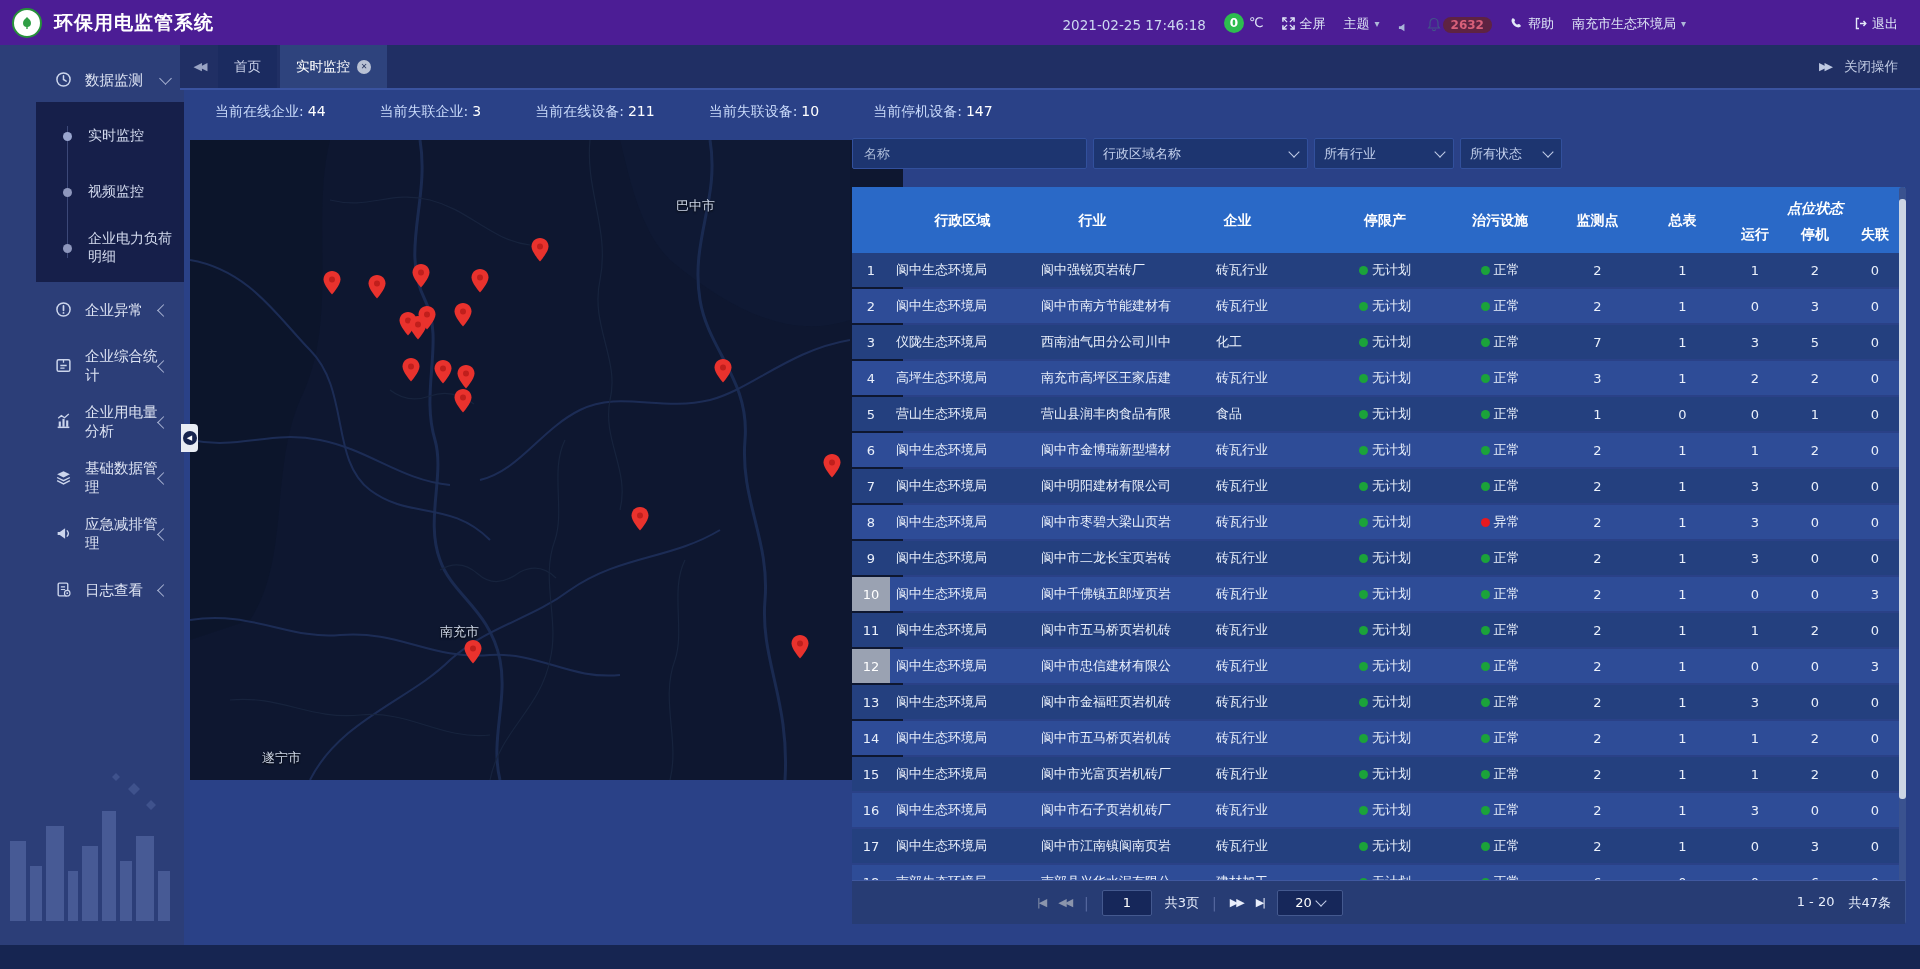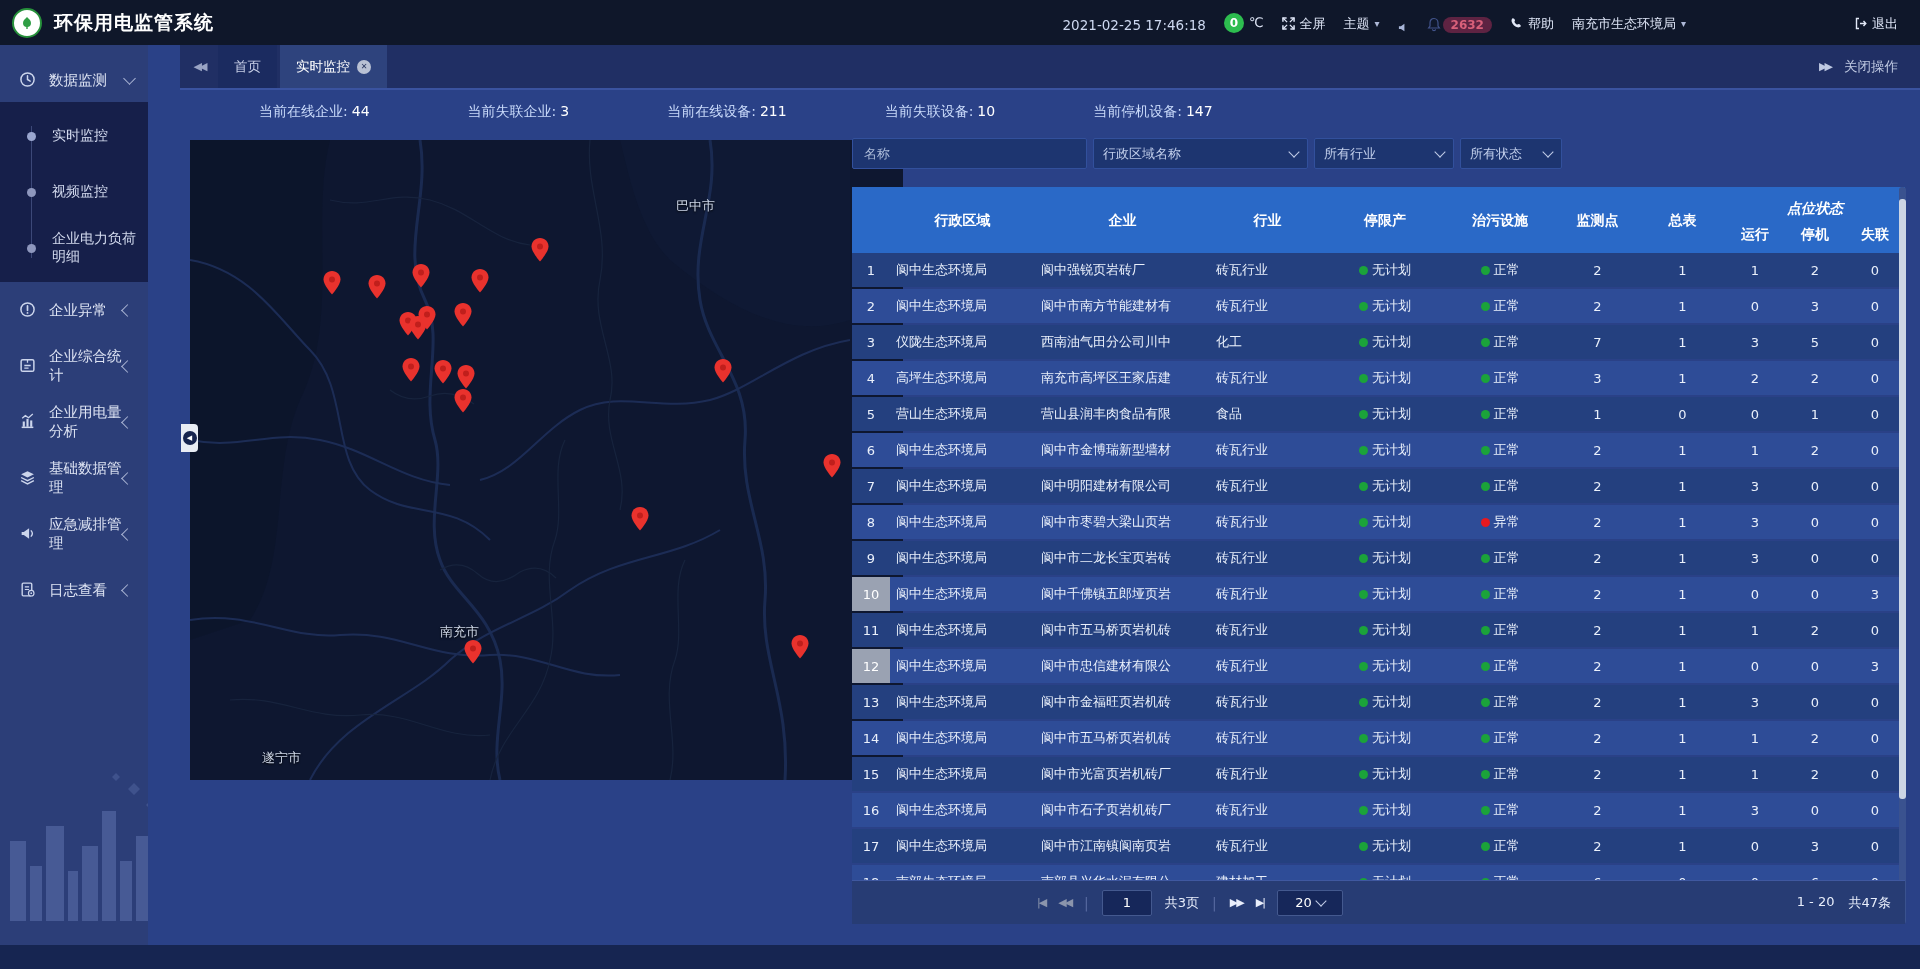--- a/index.html
+++ b/index.html
@@ -1,37 +1,37 @@
 <!DOCTYPE html>
 <html><head>
 <meta charset="utf-8">
 <style>
   html,body{margin:0;padding:0;background:#0d1630;}
   .page{position:relative;width:1920px;height:969px;overflow:hidden;background:#2a4187;
         font-family:"DejaVu Sans","Liberation Sans",sans-serif;color:#e8eefb;}
   
-  .topbar{position:absolute;left:0;top:0;width:1920px;height:45px;background:#0f172a;
+  .topbar{position:absolute;left:0;top:0;width:1920px;height:45px;background:#4c1d95;
           display:flex;align-items:center;padding:0 22px 0 12px;box-sizing:border-box;z-index:40;}
   .logo{width:30px;height:30px;border-radius:50%;background:#fff;border:2px solid #27913b;
         display:flex;align-items:center;justify-content:center;box-sizing:border-box;}
   .logo svg{display:block;}
   .app-title{font-size:19px;font-weight:bold;color:#fff;margin-left:12px;letter-spacing:1px;}
   .top-right{margin-left:auto;display:flex;align-items:flex-end;gap:18px;font-size:13px;color:#dfe6f7;}
   .datetime{color:#cdd8f0;font-size:13.5px;}
   .temp{display:flex;align-items:center;gap:5px;}
   .temp-badge{width:20px;height:20px;border-radius:50%;background:#2dbd4f;color:#fff;font-size:12px;
               font-weight:bold;display:flex;align-items:center;justify-content:center;}
   .tb-item{display:flex;align-items:center;gap:5px;cursor:pointer;white-space:nowrap;}
   .caret{font-size:10px;color:#aeb9d8;}
   .notice{display:flex;align-items:center;gap:2px;}
   .notice-badge{background:#5e2342;color:#d8607a;font-size:12px;font-weight:bold;border-radius:9px;
                 padding:1px 8px;}
   .logout{margin-left:150px;}
   
-  .sidebar{position:absolute;left:0;top:45px;width:148px;height:900px;background:#2c3e78;z-index:20;overflow:hidden;}
+  .sidebar{position:absolute;left:0;top:45px;width:148px;height:900px;background:#2c3e78;z-index:20;overflow:hidden;padding-left:36px;}
   .side-sec{height:44px;display:flex;align-items:center;padding:0 14px 0 19px;cursor:pointer;
             color:#dde3f3;font-size:14.5px;position:relative;}
   .side-sec.plain{height:56px;}
   .side-ic{width:18px;height:18px;color:#ccd5ec;flex:0 0 18px;}
   .side-ic svg{width:17px;height:17px;display:block;}
   .side-lb{margin-left:12px;flex:1;}
   .chev{width:8px;height:8px;border-right:1.6px solid #aab4d4;border-bottom:1.6px solid #aab4d4;flex:0 0 8px;}
   .chev.down{transform:rotate(45deg);margin-top:-4px;}
   .chev.left{transform:rotate(135deg);margin-right:2px;}
   .side-sub{background:#161f4a;padding:6px 0;position:relative;}
@@ -55,21 +55,21 @@
   .tab{display:flex;align-items:center;gap:7px;padding:0 16px;font-size:13.5px;color:#c6cee6;
        background:#1b2b60;margin-right:3px;cursor:pointer;}
   .tab.active{background:#2e437d;color:#fff;}
   .tab-close{width:14px;height:14px;border-radius:50%;background:#b9c1d4;color:#27355f;font-size:8px;
              display:flex;align-items:center;justify-content:center;cursor:pointer;}
   .tab-ops{margin-left:auto;display:flex;align-items:center;gap:14px;padding-right:22px;color:#bfc9e2;font-size:13.5px;}
   .tab-ops .arrows{letter-spacing:-3px;font-size:11px;cursor:pointer;}
   
   .content{position:absolute;left:180px;top:90px;width:1740px;height:855px;background:#2a4187;}
   .stats-bar{position:absolute;left:35px;top:13px;display:flex;gap:54px;font-size:14px;}
-  .stat-lb{color:#c9dafa;margin-left:44px;}
+  .stat-lb{color:#c9dafa;}
   .stat-val{color:#fff;margin-left:4px;}
   
   .map{position:absolute;left:10px;top:50px;width:713px;height:640px;background:#0e1730;overflow:hidden;cursor:grab;}
   .map svg.roads{position:absolute;left:0;top:0;}
   .city-label{position:absolute;color:#cfd8e8;font-size:13px;text-shadow:0 1px 2px #000;}
   .pin{position:absolute;width:18px;height:24px;}
   
   .right-panel{position:absolute;left:672px;top:48px;width:1053px;height:786px;}
   .filters{position:absolute;left:0;top:0;height:31px;display:flex;gap:6px;}
   .f-box{height:31px;background:#1d3570;border:1px solid #32509c;box-sizing:border-box;border-radius:2px;
@@ -446,22 +446,22 @@
         </div>
         <div class="f-box f-select f-status">
           <span>所有状态</span>
           <span class="f-chev"></span>
         </div>
       </div>
 
       <div class="thead">
         <div class="hcell c-num"></div>
         <div class="hcell c-region">行政区域</div>
+        <div class="hcell c-industry">行业</div>
         <div class="hcell c-company">企业</div>
-        <div class="hcell c-industry">行业</div>
         <div class="hcell c-limit">停限产</div>
         <div class="hcell c-fac">治污设施</div>
         <div class="hcell c-mon">监测点</div>
         <div class="hcell c-met">总表</div>
         <div class="hgroup">
           <div class="hgroup-title">点位状态</div>
           <div class="hgroup-sub">
             <div class="hcell c-run">运行</div>
             <div class="hcell c-stop">停机</div>
             <div class="hcell c-off">失联</div>

